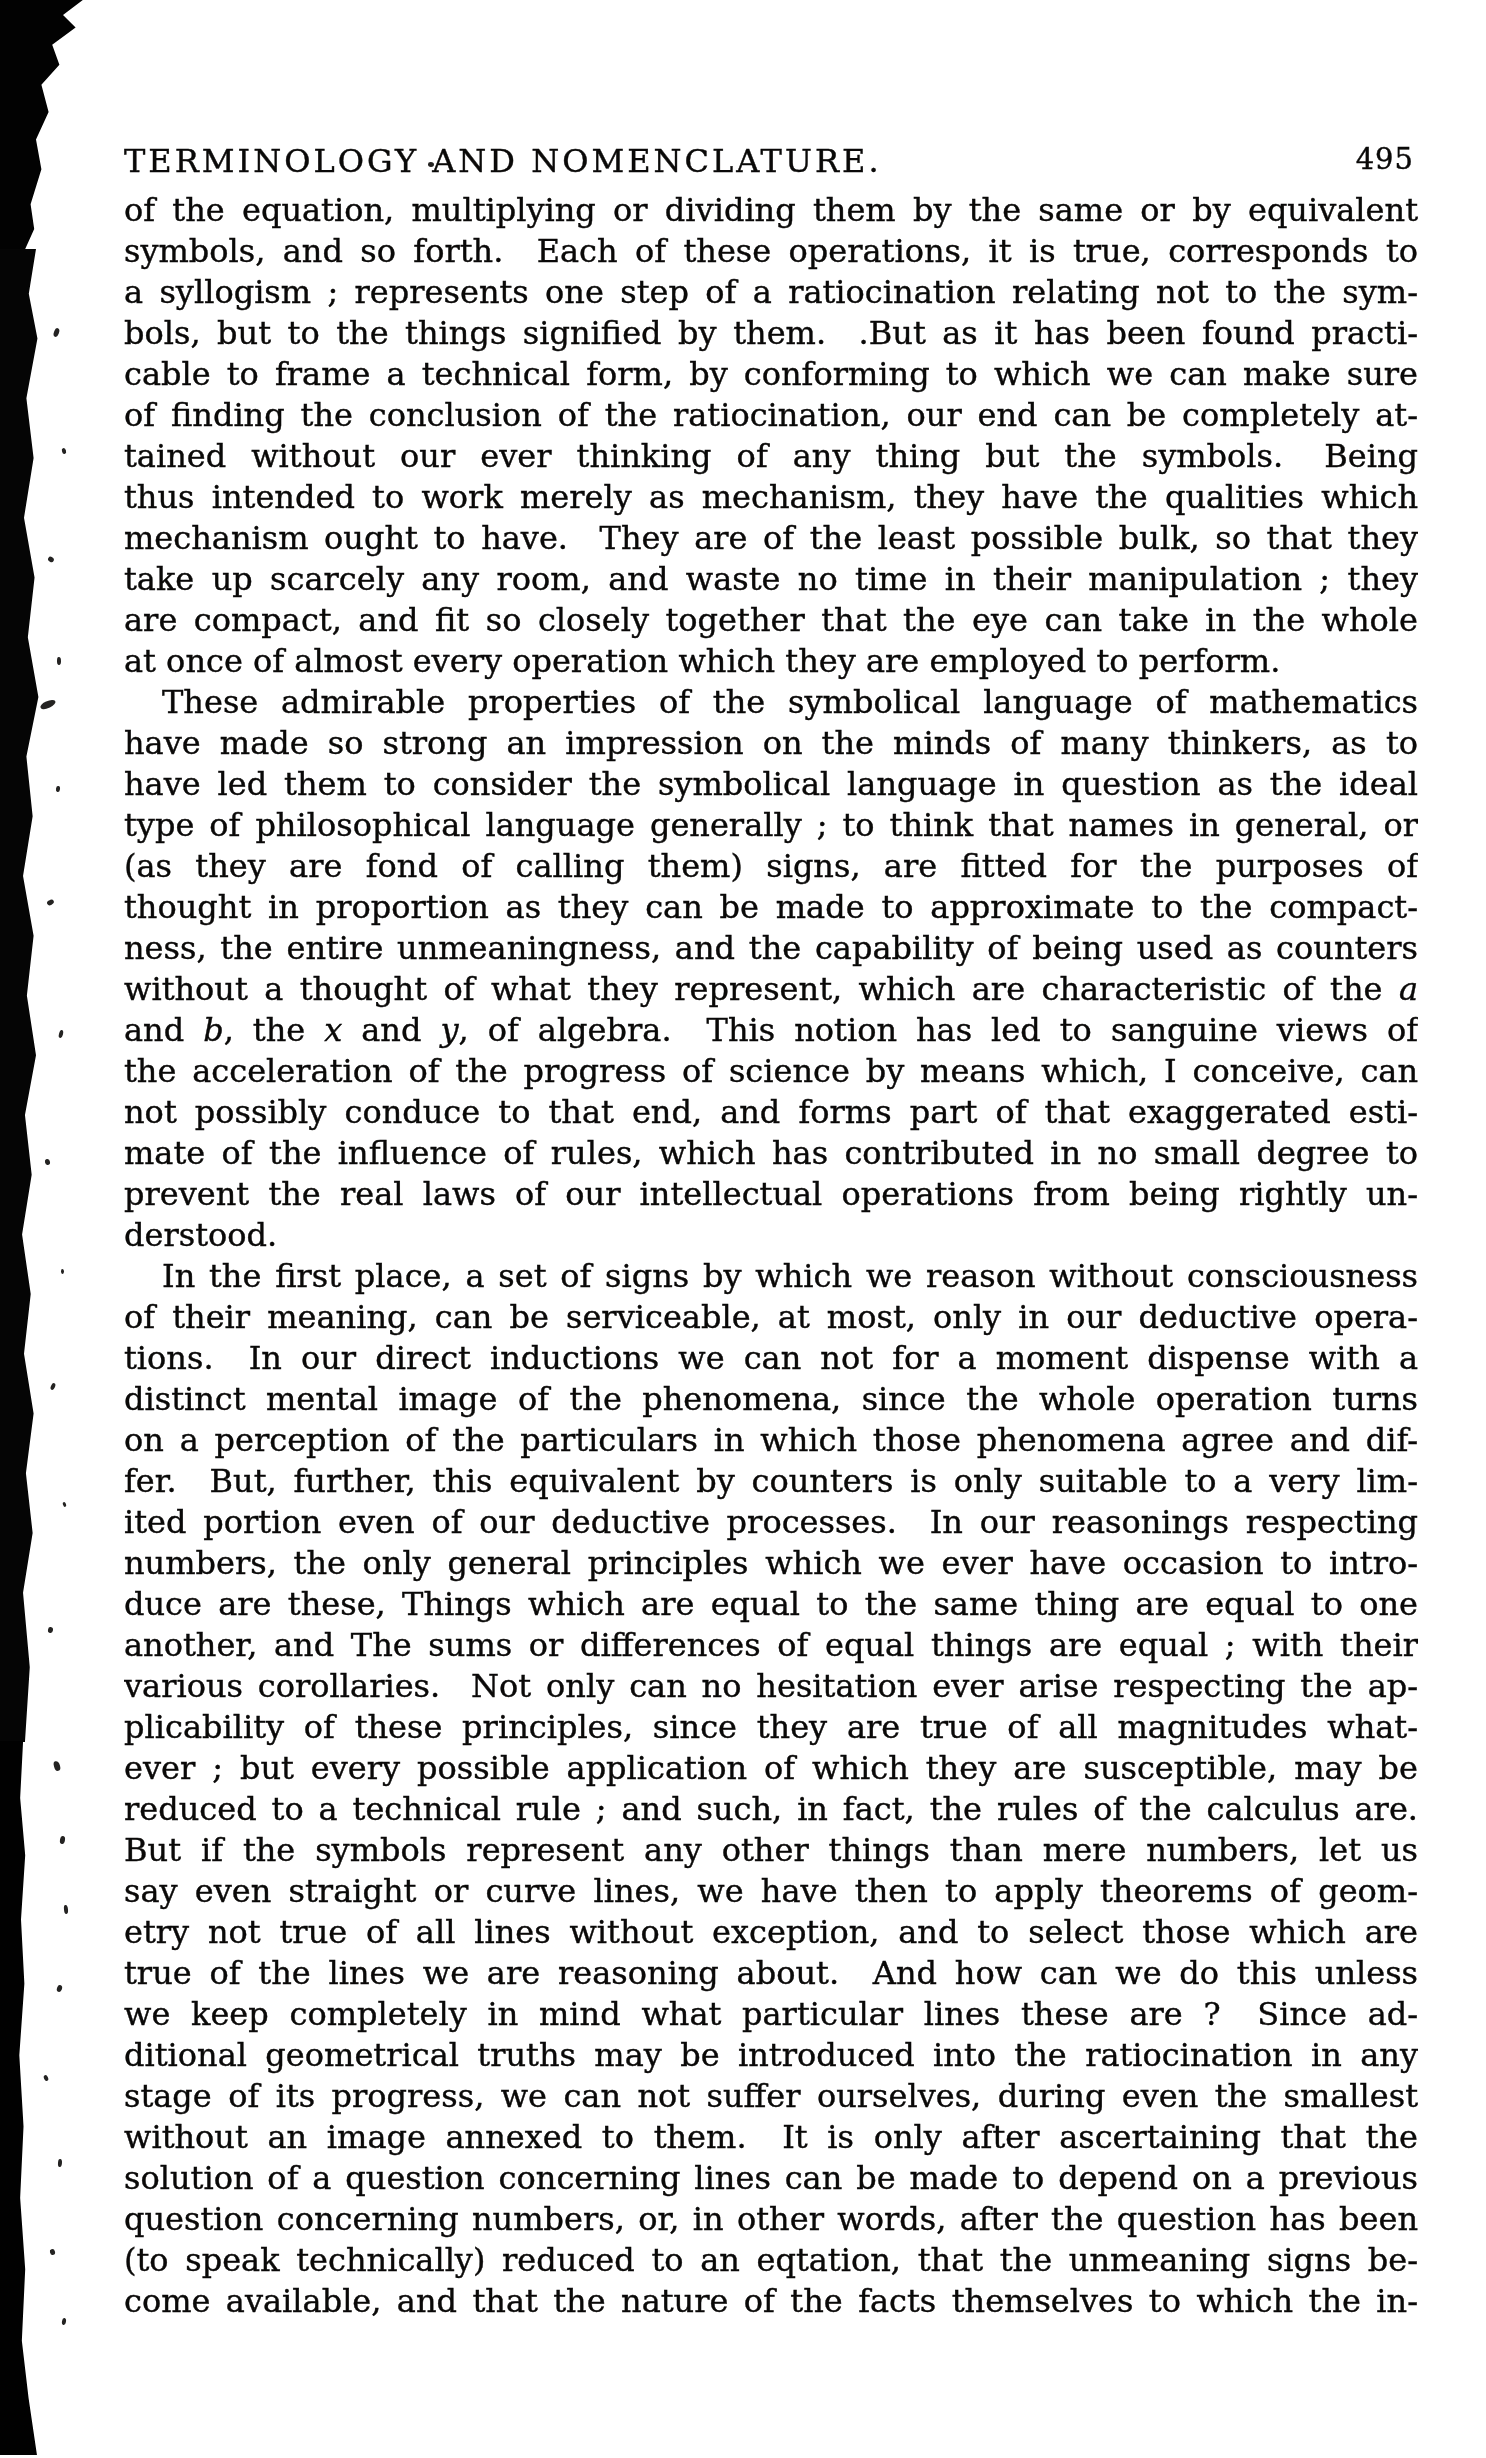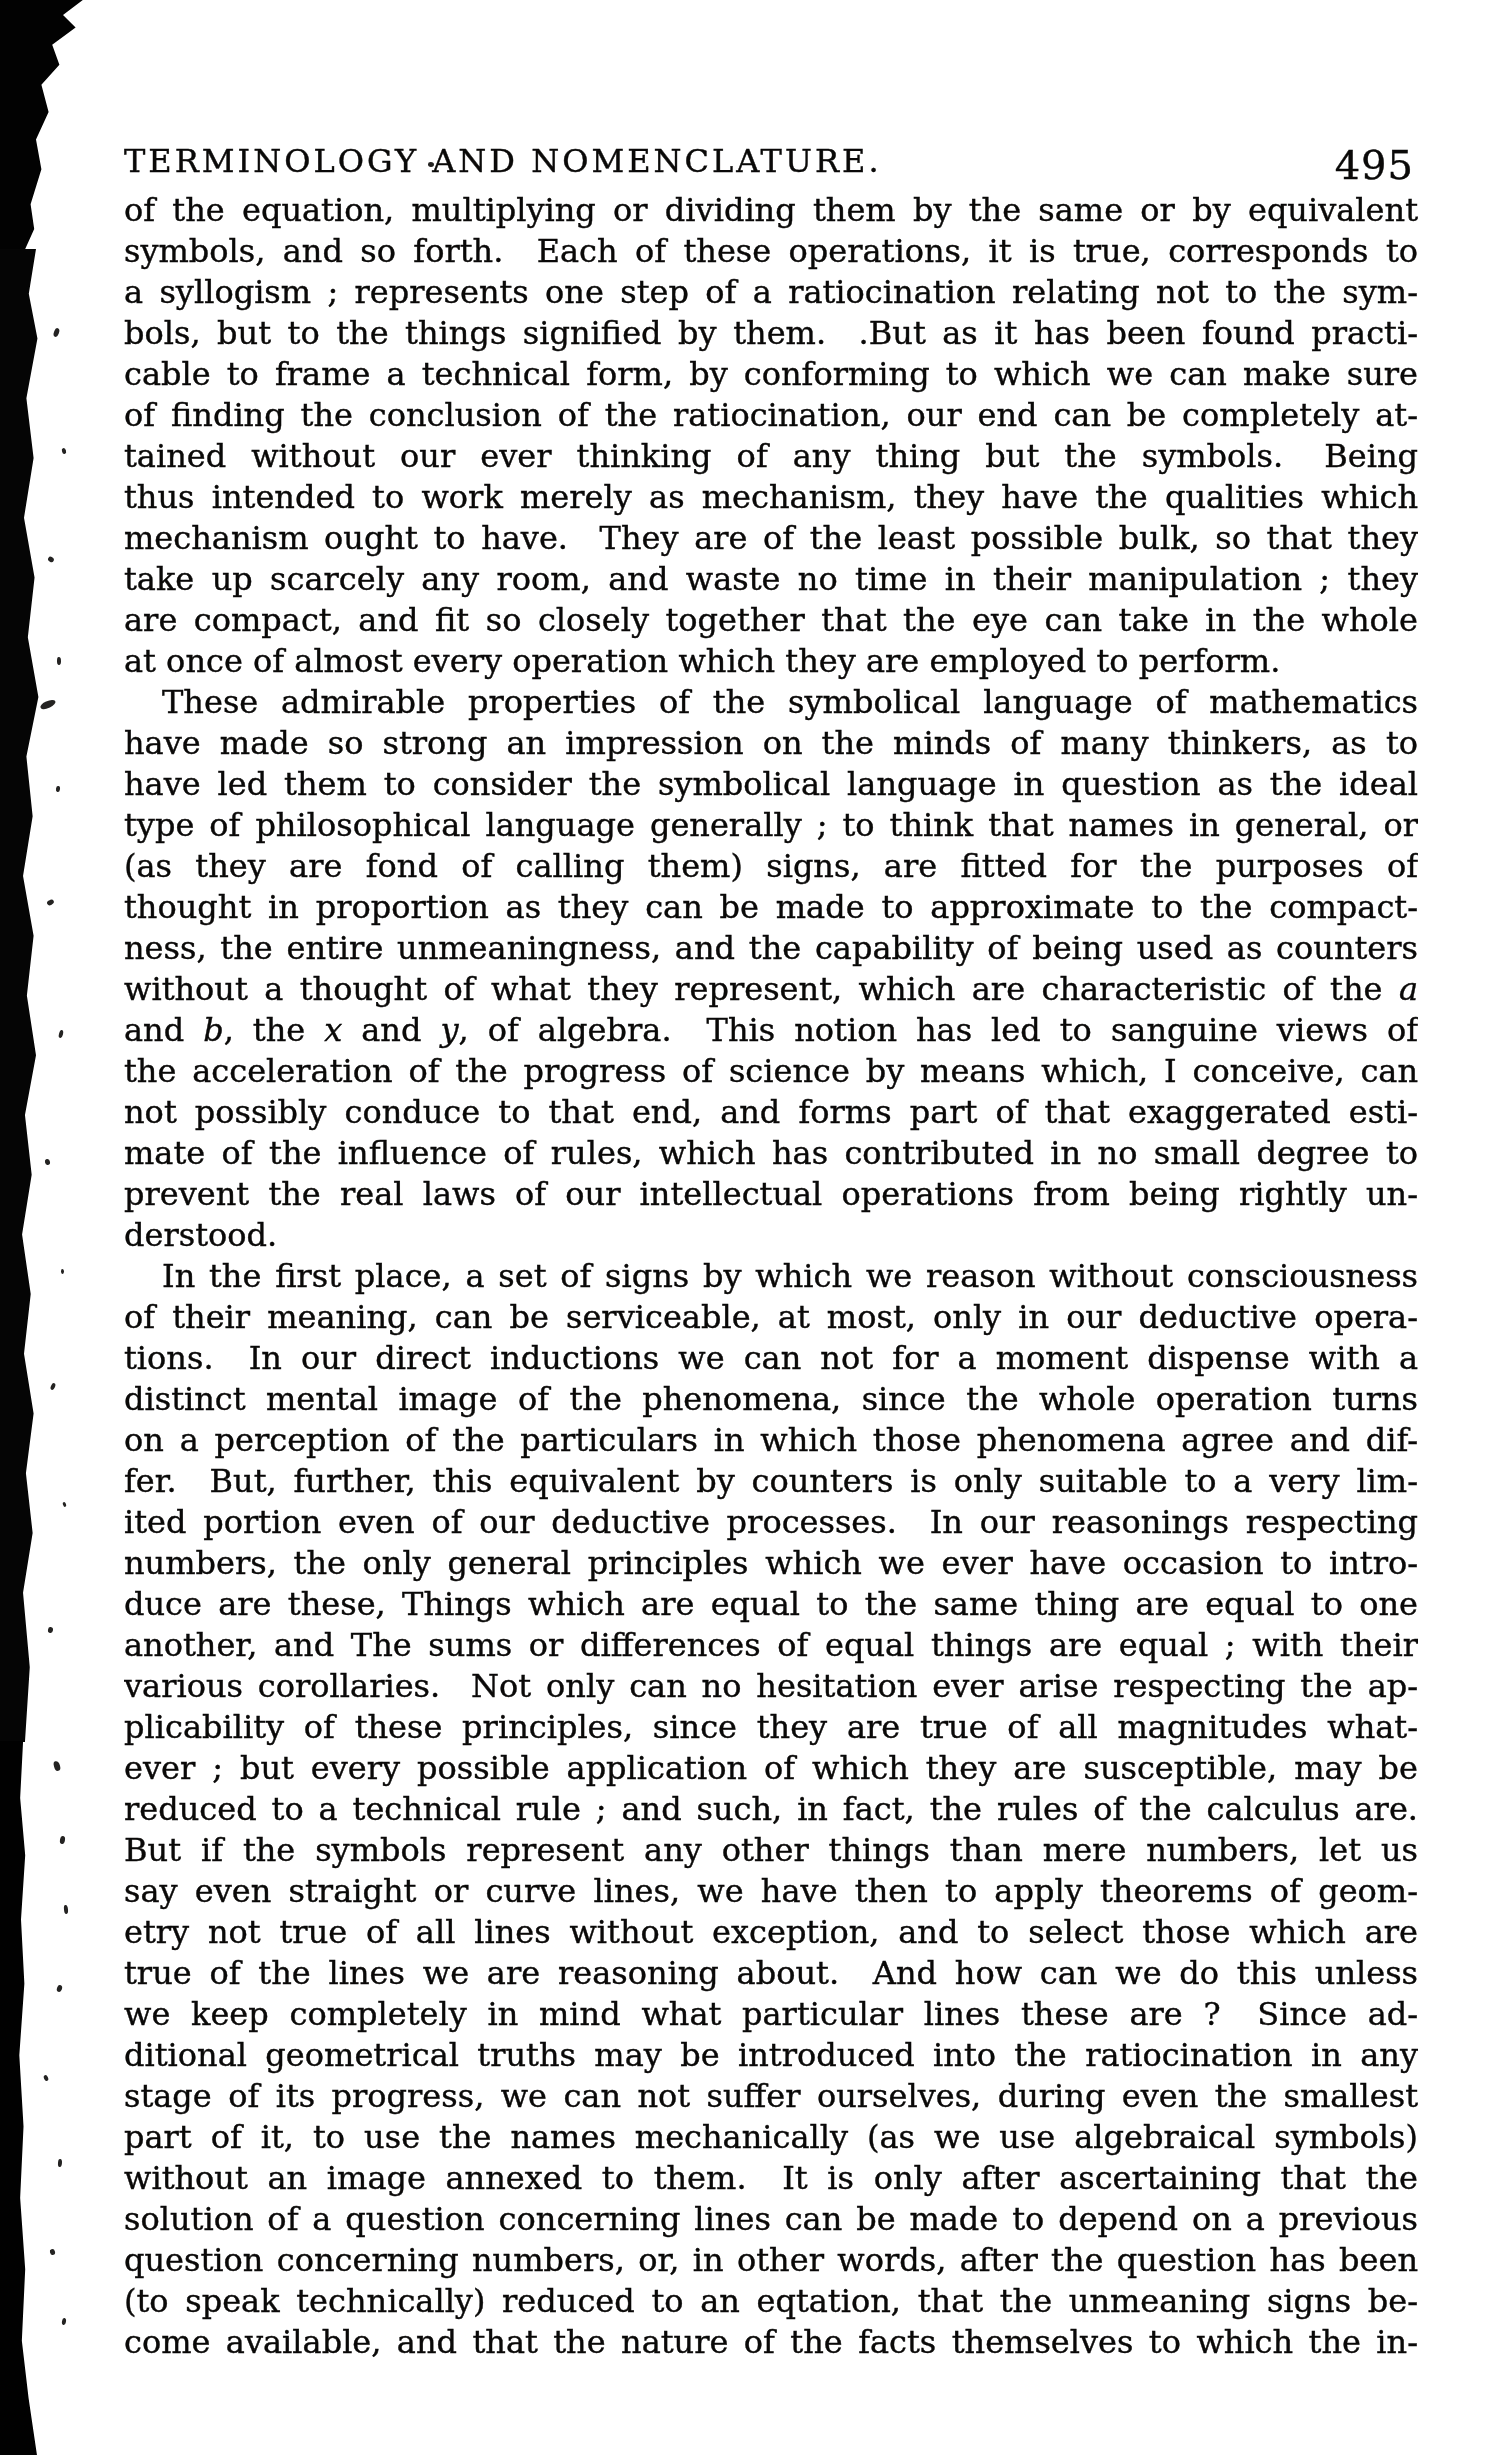--- a/index.html
+++ b/index.html
@@ -15,21 +15,21 @@
   .header{
     position:absolute;left:124px;top:142px;width:1294px;height:44px;
   }
   .header-title{
     position:absolute;left:0;right:0;text-align:left;
     font-size:32px;letter-spacing:3px;white-space:nowrap;
     -webkit-text-stroke:0.4px #0a0908;
   }
   .page-number{
     position:absolute;right:4px;top:0;
-    font-size:40px;letter-spacing:1px;
+    font-size:29px;letter-spacing:1px;
     -webkit-text-stroke:0.4px #0a0908;
   }
   
   .body-text{
     position:absolute;left:124px;top:190px;width:1294px;
     font-size:32px;line-height:41px;
     -webkit-text-stroke:0.4px #0a0908;
   }
   .line{
     height:41px;overflow:hidden;
@@ -134,21 +134,20 @@
       <div class="line">plicability of these principles, since they are true of all magnitudes what-</div>
       <div class="line">ever ; but every possible application of which they are susceptible, may be</div>
       <div class="line">reduced to a technical rule ; and such, in fact, the rules of the calculus are.</div>
       <div class="line">But if the symbols represent any other things than mere numbers, let us</div>
       <div class="line">say even straight or curve lines, we have then to apply theorems of geom-</div>
       <div class="line">etry not true of all lines without exception, and to select those which are</div>
       <div class="line">true of the lines we are reasoning about.  And how can we do this unless</div>
       <div class="line">we keep completely in mind what particular lines these are ?  Since ad-</div>
       <div class="line">ditional geometrical truths may be introduced into the ratiocination in any</div>
       <div class="line">stage of its progress, we can not suffer ourselves, during even the smallest</div>
-      <div class="line">part of it, to use the names mechanically (as we use algebraical symbols)</div>
       <div class="line">without an image annexed to them.  It is only after ascertaining that the</div>
       <div class="line">solution of a question concerning lines can be made to depend on a previous</div>
       <div class="line">question concerning numbers, or, in other words, after the question has been</div>
       <div class="line">(to speak technically) reduced to an eqtation, that the unmeaning signs be-</div>
       <div class="line">come available, and that the nature of the facts themselves to which the in-</div>
     </div>
 
 </div>
 
 

